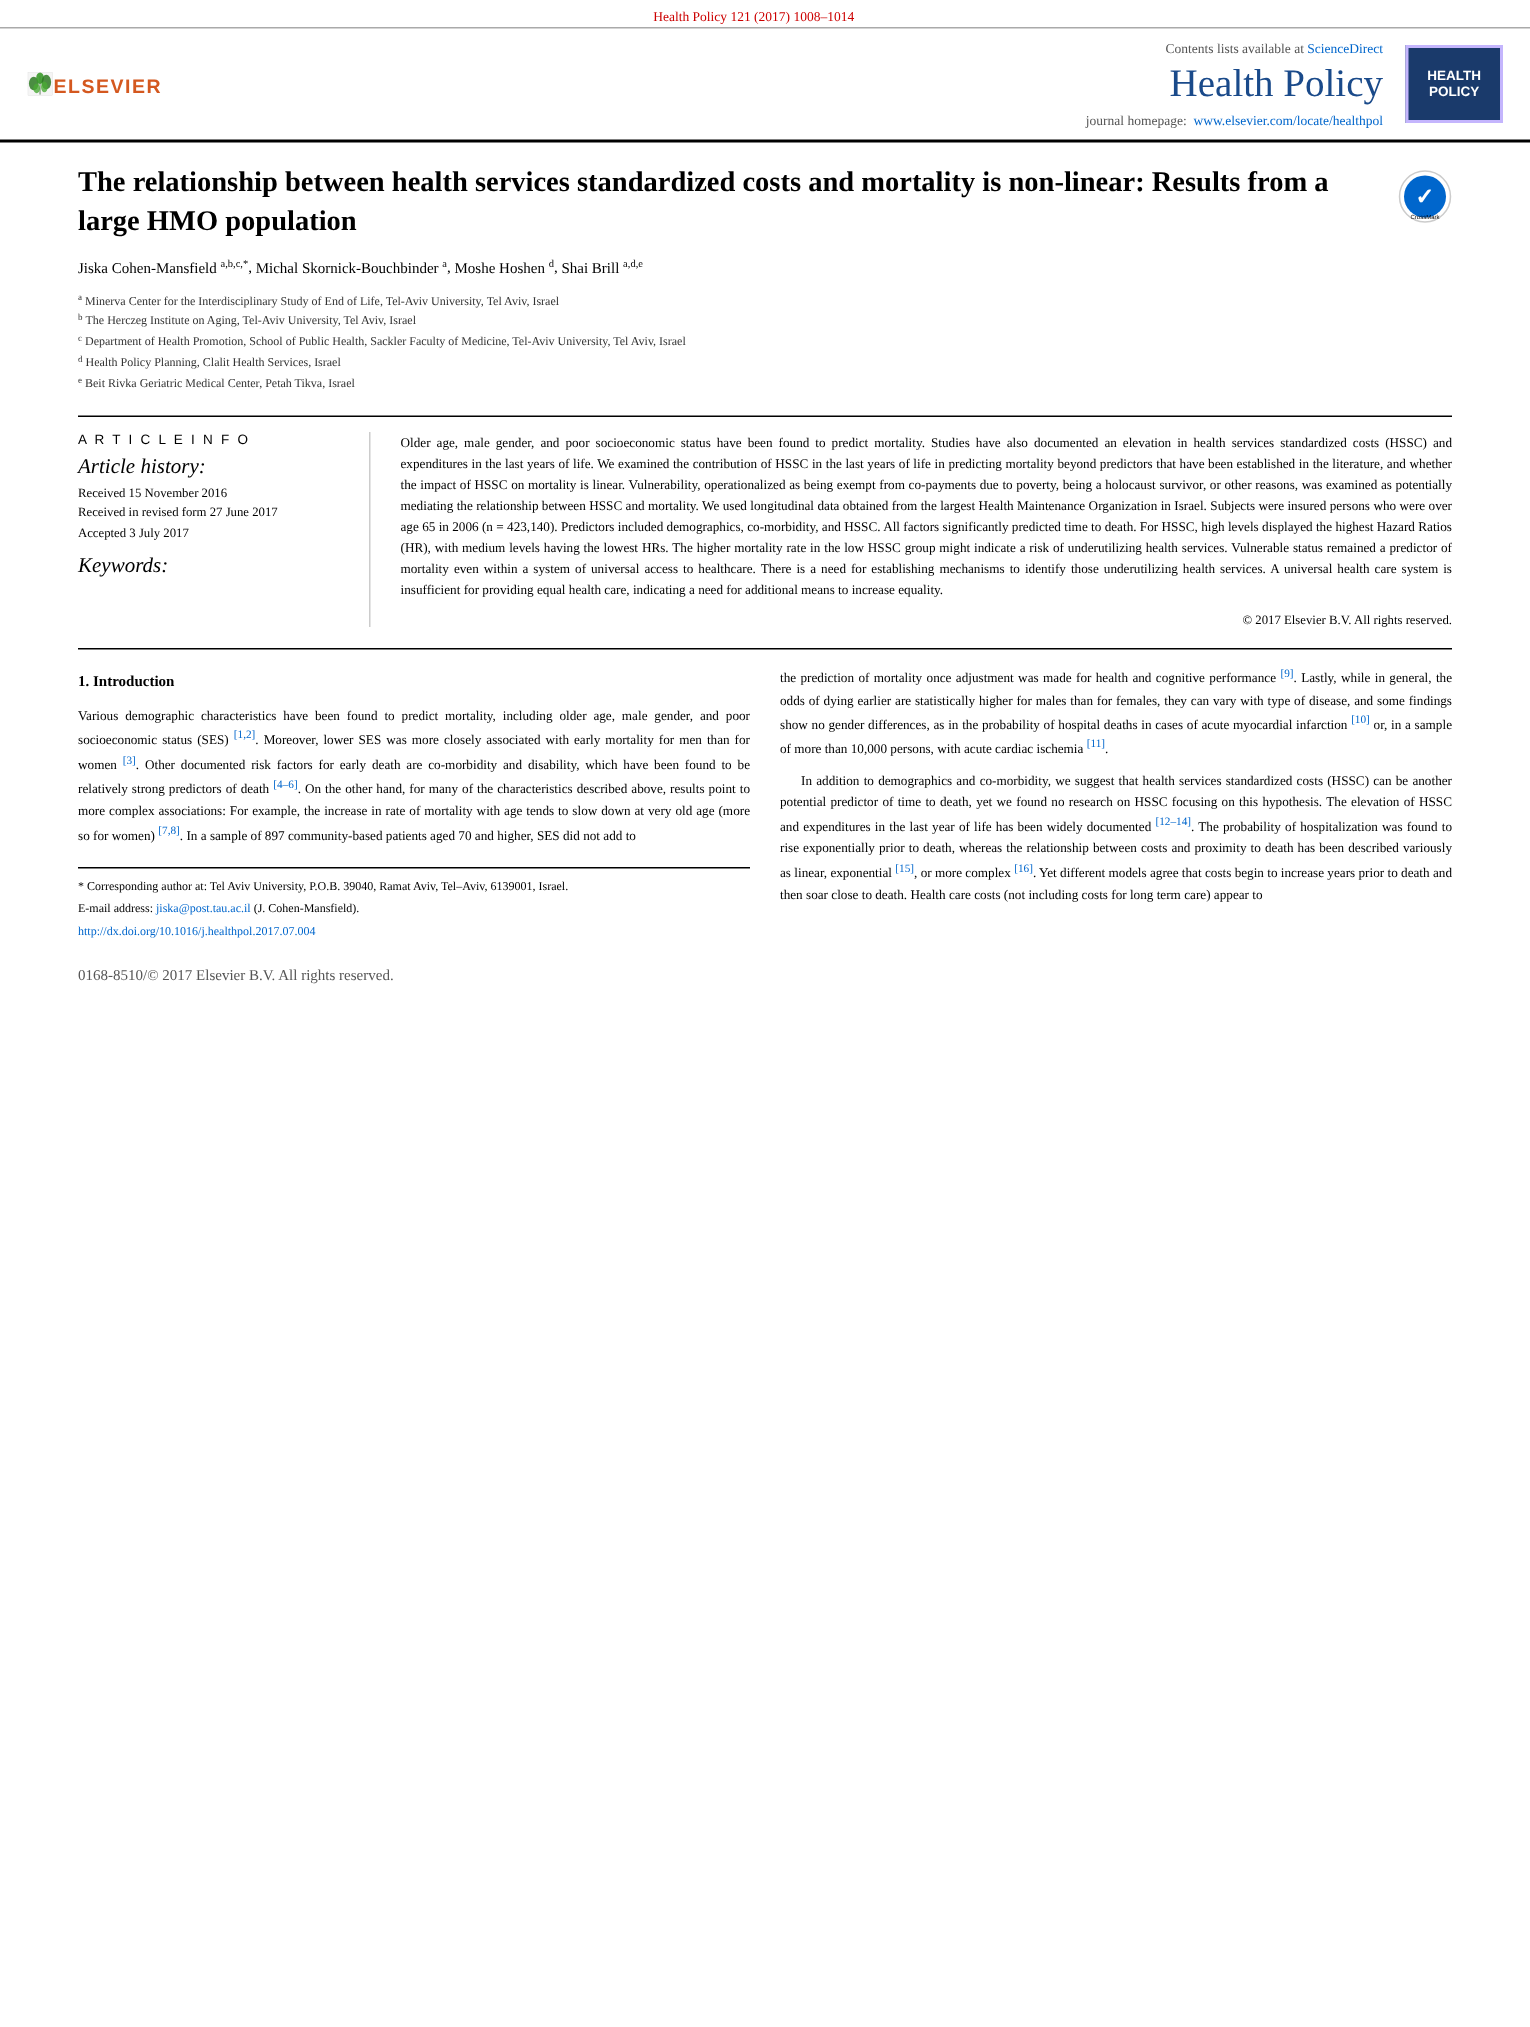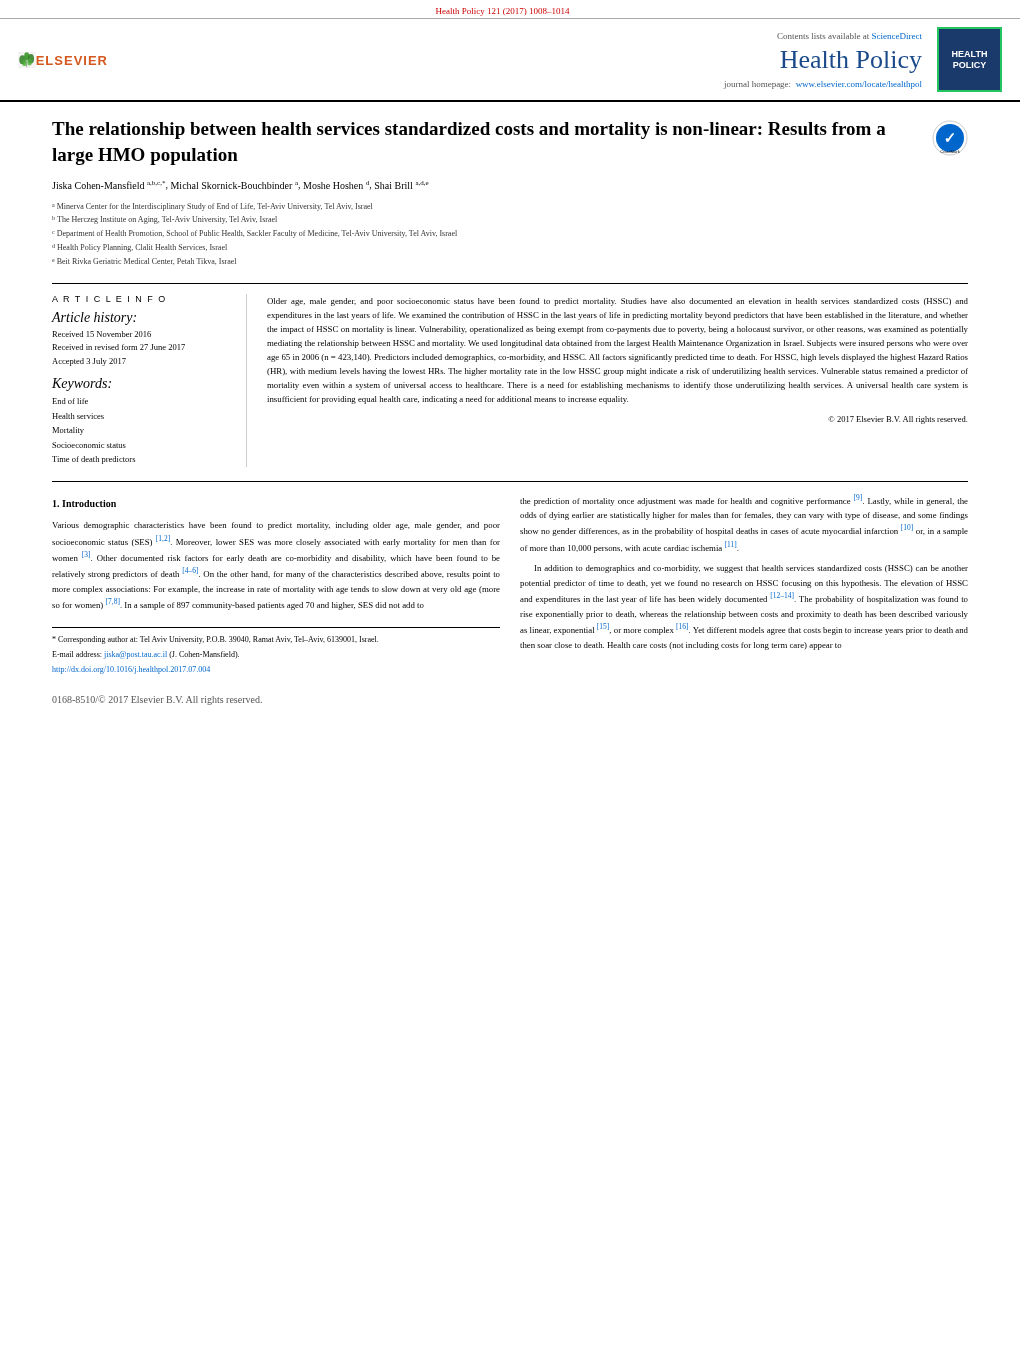--- a/index.html
+++ b/index.html
@@ -93,31 +93,31 @@
 
     .journal-logo-right {
       width: 80px;
       flex-shrink: 0;
       display: flex;
       justify-content: flex-end;
     }
 
     .health-policy-badge {
       width: 65px;
-      height: 65px;
+      height: 52px;
       background: #1a3a6b;
       color: #fff;
       display: flex;
       flex-direction: column;
       align-items: center;
       justify-content: center;
       font-size: 8px;
       font-family: Arial, sans-serif;
       text-align: center;
-      border: 2px solid #22c55e;
+      border: 2px solid #c4b5fd;
     }
 
     .health-policy-badge .hp-text {
       font-weight: bold;
       font-size: 9px;
       line-height: 1.2;
     }
 
     
     .article-body {
@@ -431,27 +431,20 @@
       <div class="article-info">
         <div class="info-section-title">A R T I C L E   I N F O</div>
         <div class="info-label">Article history:</div>
         <div class="info-dates">
           <div>Received 15 November 2016</div>
           <div>Received in revised form 27 June 2017</div>
           <div>Accepted 3 July 2017</div>
         </div>
         <div class="keywords-section">
           <div class="info-label">Keywords:</div>
-          <div class="keywords-list">
-            <div>End of life</div>
-            <div>Health services</div>
-            <div>Mortality</div>
-            <div>Socioeconomic status</div>
-            <div>Time of death predictors</div>
-          </div>
         </div>
       </div>
 
       <div class="abstract-section">
         <div class="abstract-text">Older age, male gender, and poor socioeconomic status have been found to predict mortality. Studies have also documented an elevation in health services standardized costs (HSSC) and expenditures in the last years of life. We examined the contribution of HSSC in the last years of life in predicting mortality beyond predictors that have been established in the literature, and whether the impact of HSSC on mortality is linear. Vulnerability, operationalized as being exempt from co-payments due to poverty, being a holocaust survivor, or other reasons, was examined as potentially mediating the relationship between HSSC and mortality. We used longitudinal data obtained from the largest Health Maintenance Organization in Israel. Subjects were insured persons who were over age 65 in 2006 (n = 423,140). Predictors included demographics, co-morbidity, and HSSC. All factors significantly predicted time to death. For HSSC, high levels displayed the highest Hazard Ratios (HR), with medium levels having the lowest HRs. The higher mortality rate in the low HSSC group might indicate a risk of underutilizing health services. Vulnerable status remained a predictor of mortality even within a system of universal access to healthcare. There is a need for establishing mechanisms to identify those underutilizing health services. A universal health care system is insufficient for providing equal health care, indicating a need for additional means to increase equality.</div>
         <div class="copyright-line">© 2017 Elsevier B.V. All rights reserved.</div>
       </div>
 
     </div>
 

